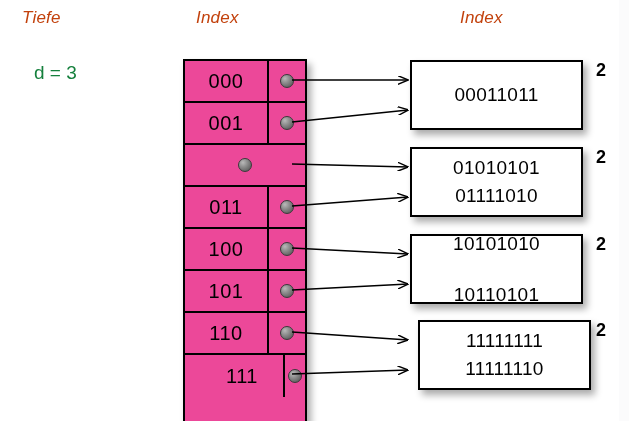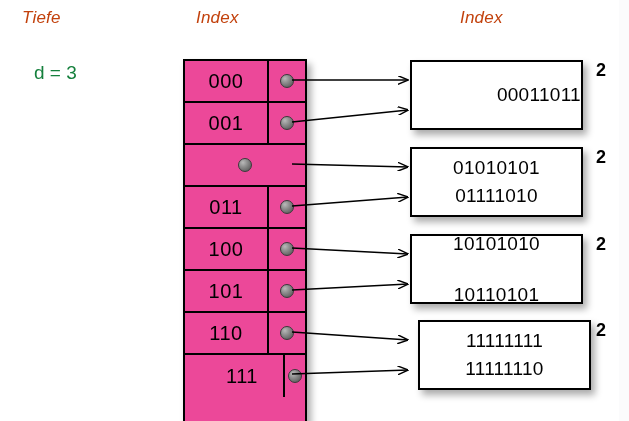--- a/index.html
+++ b/index.html
@@ -190,21 +190,21 @@
       </div>
     </div>
     <div class="index-row">
       <div class="index-key">111</div>
       <div class="index-ptr">
         <span class="dot"></span>
       </div>
     </div>
   </div>
 
-  <div class="page-box" style="top:60px;align-items:flex-end;">
+  <div class="page-box" style="top:60px;">
     <div class="page-line">00011011</div>
   </div>
   <div class="page-count" style="top:60px;">2</div>
 
   <div class="page-box" style="top:147px;">
     <div class="page-line">01010101</div>
     <div class="page-line">01111010</div>
   </div>
   <div class="page-count" style="top:147px;">2</div>
 

